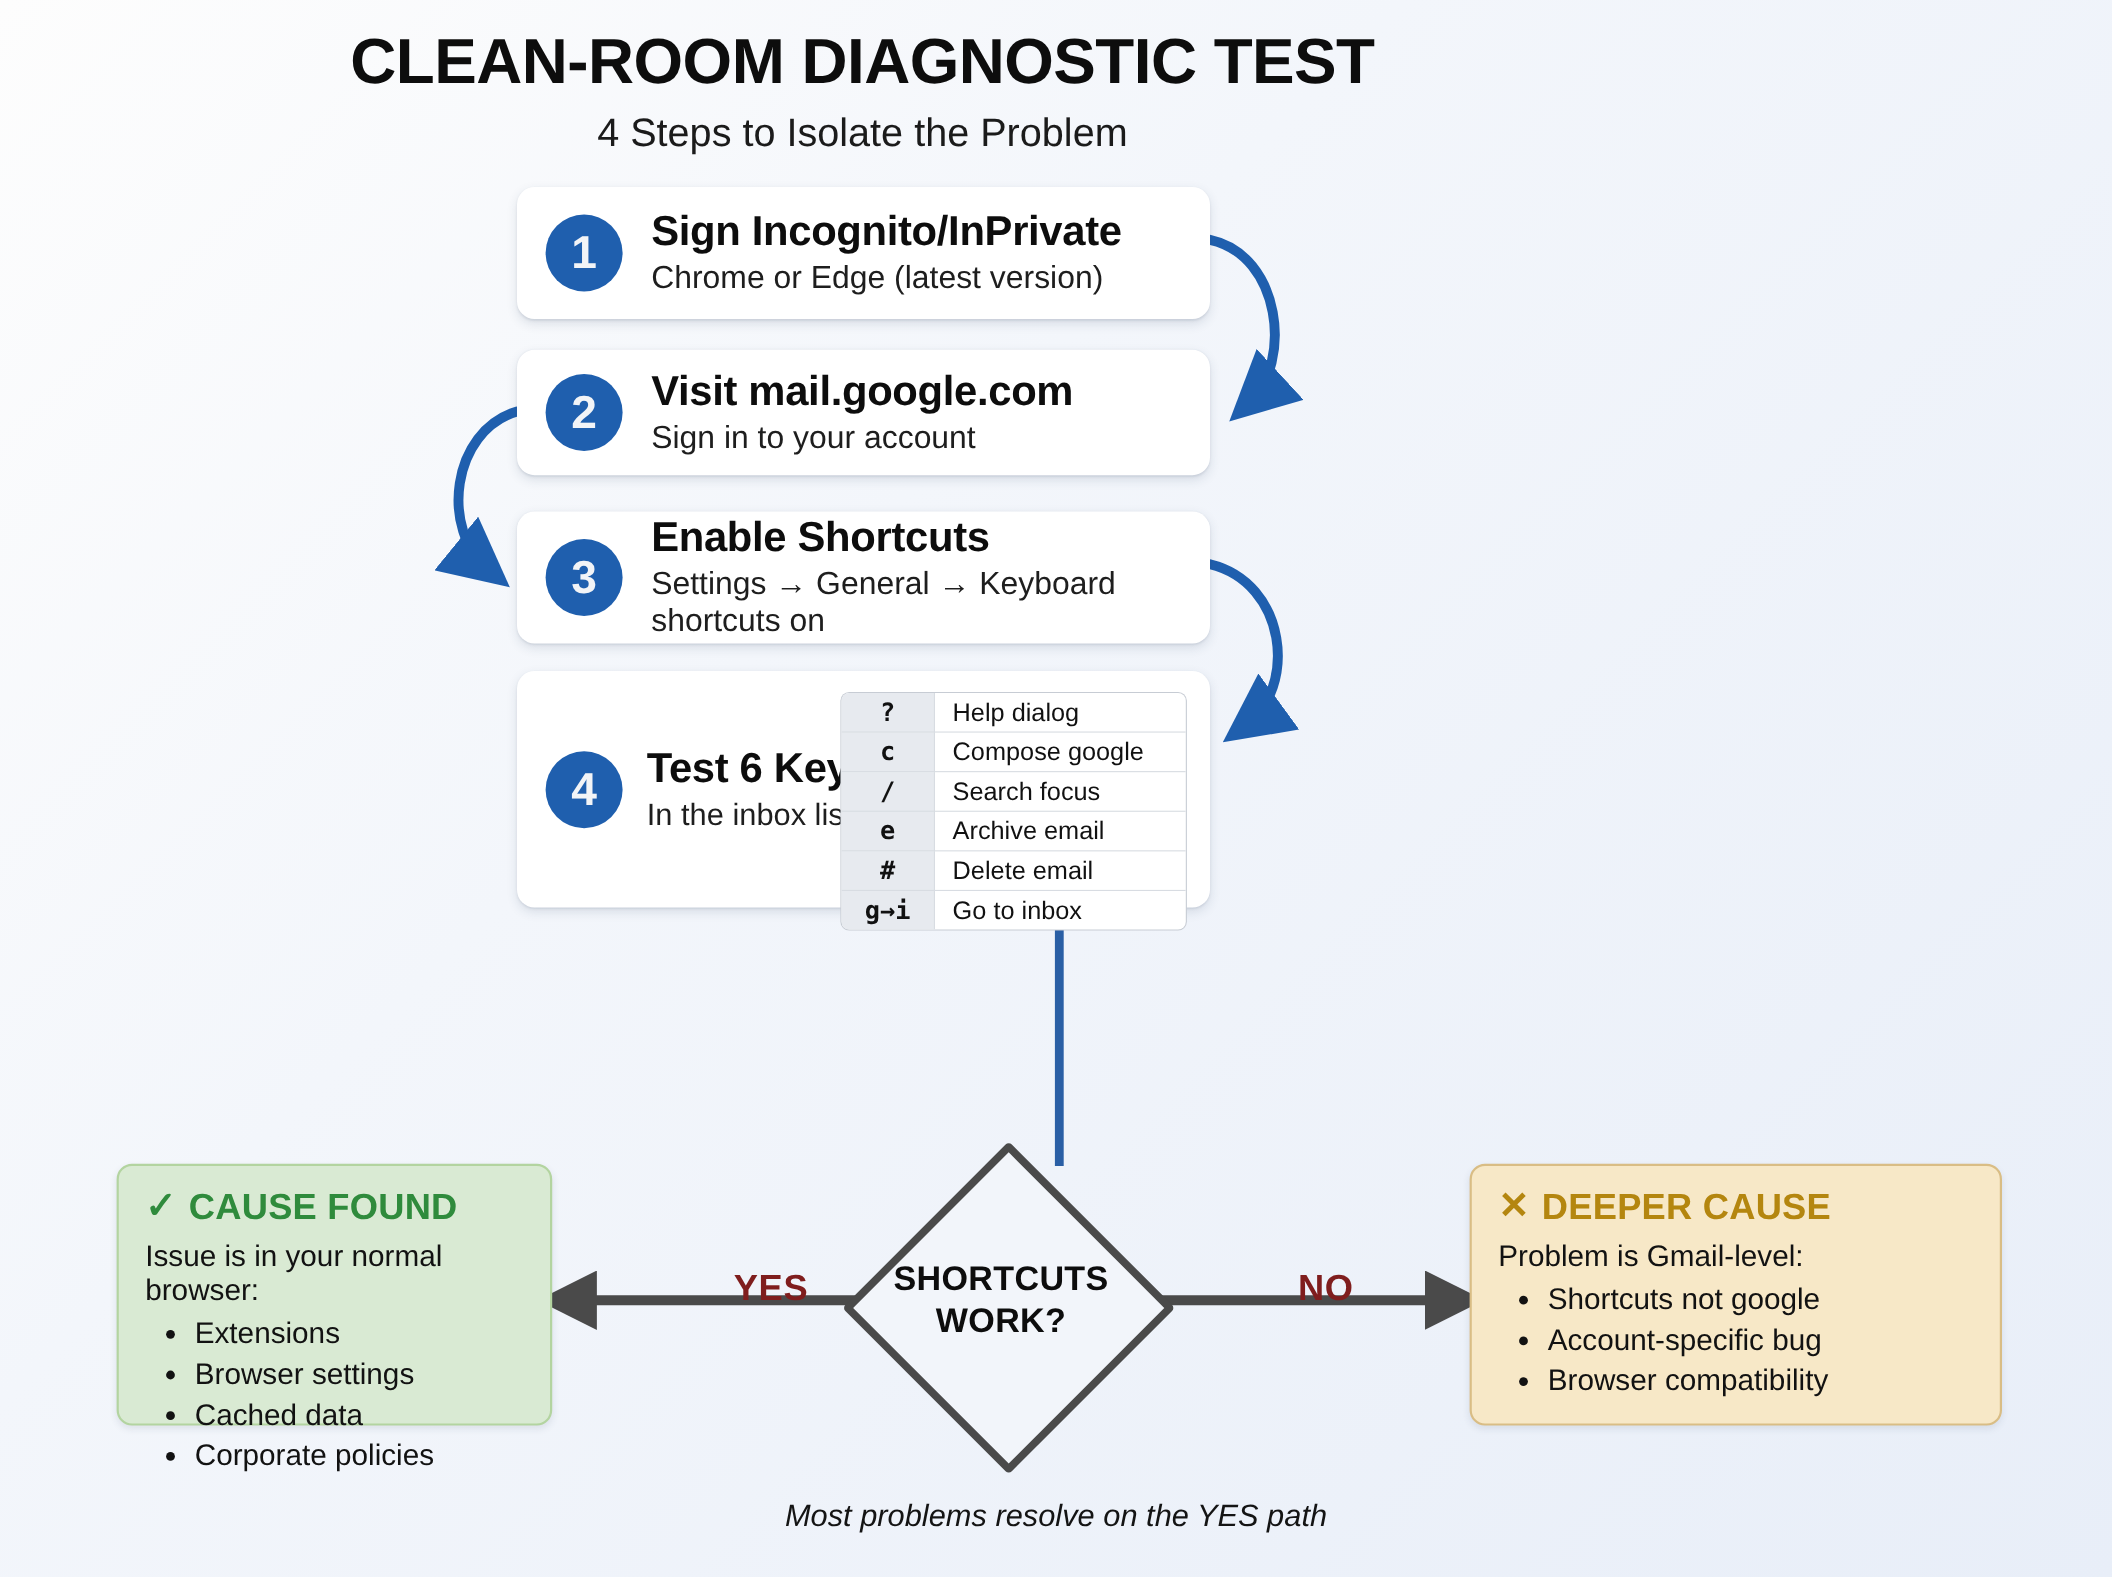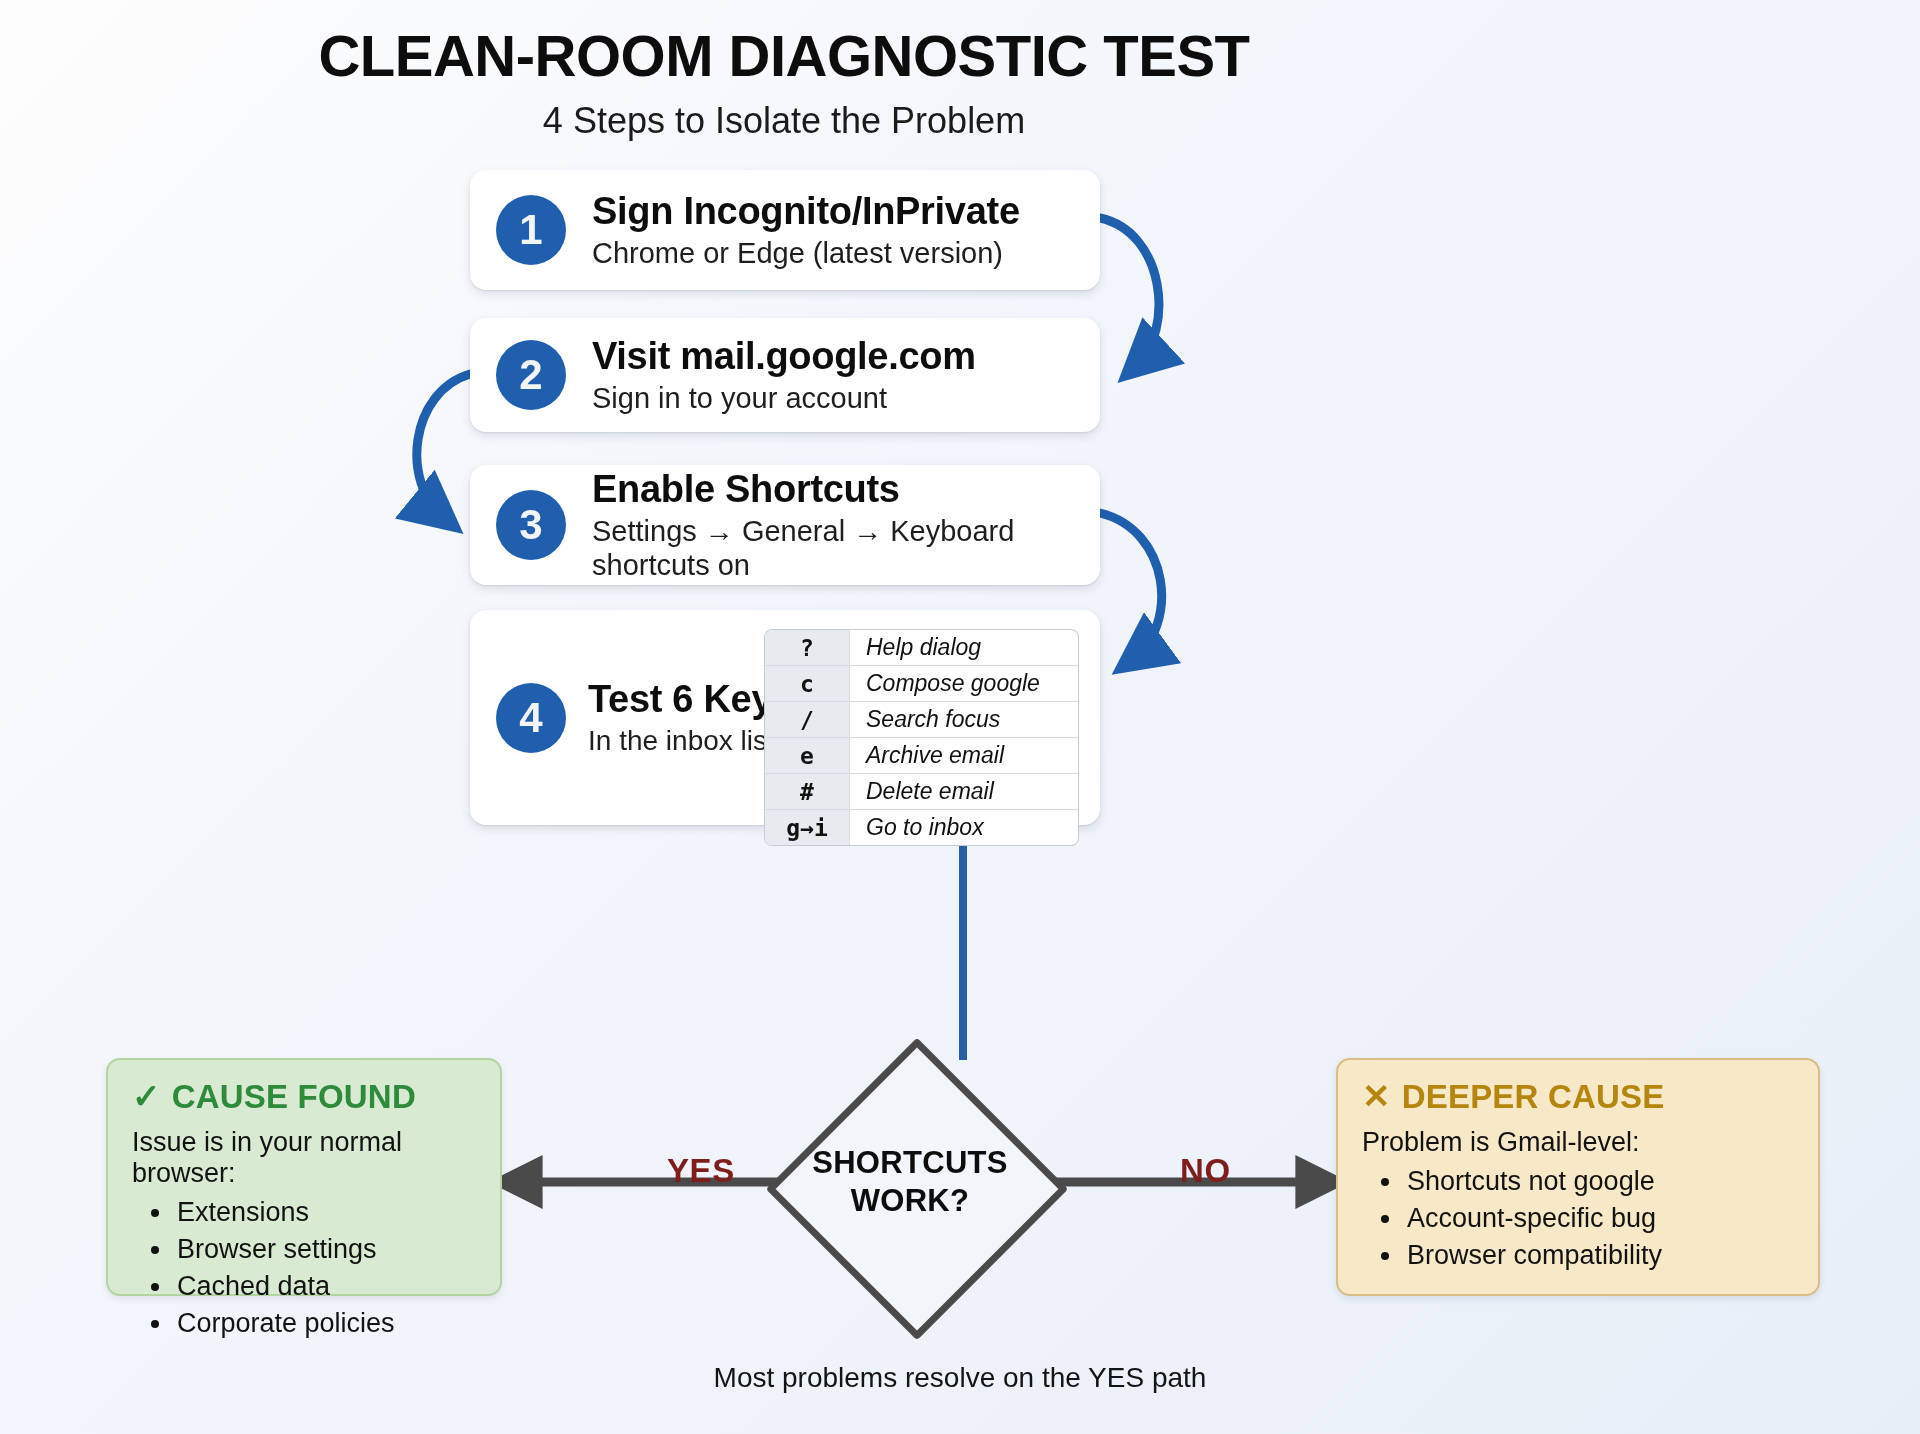--- a/index.html
+++ b/index.html
@@ -128,21 +128,20 @@
     text-align: center;
     width: 84px;
     font-weight: bold;
     border-right: 1px solid #d8dce2;
   }
   .keys-table td.d {
     padding-left: 16px;
     padding-right: 16px;
     width: 196px;
     white-space: nowrap;
-    font-style: italic;
   }
 
   
   #diamond {
     position: absolute;
     left: 780px;
     top: 1052px;
     width: 260px;
     height: 260px;
   }
@@ -235,20 +234,21 @@
   .outcome-list li { padding-left: 3px; }
 
   
   .footer-note {
     position: absolute;
     left: 0;
     top: 1362px;
     width: 1920px;
     text-align: center;
     font-size: 28px;
+    font-style: italic;
     color: #141414;
   }
 </style>
 </head>
 <body>
 
 <div id="stage">
 
   <div class="header">
     <h1 class="title">CLEAN-ROOM DIAGNOSTIC TEST</h1>

